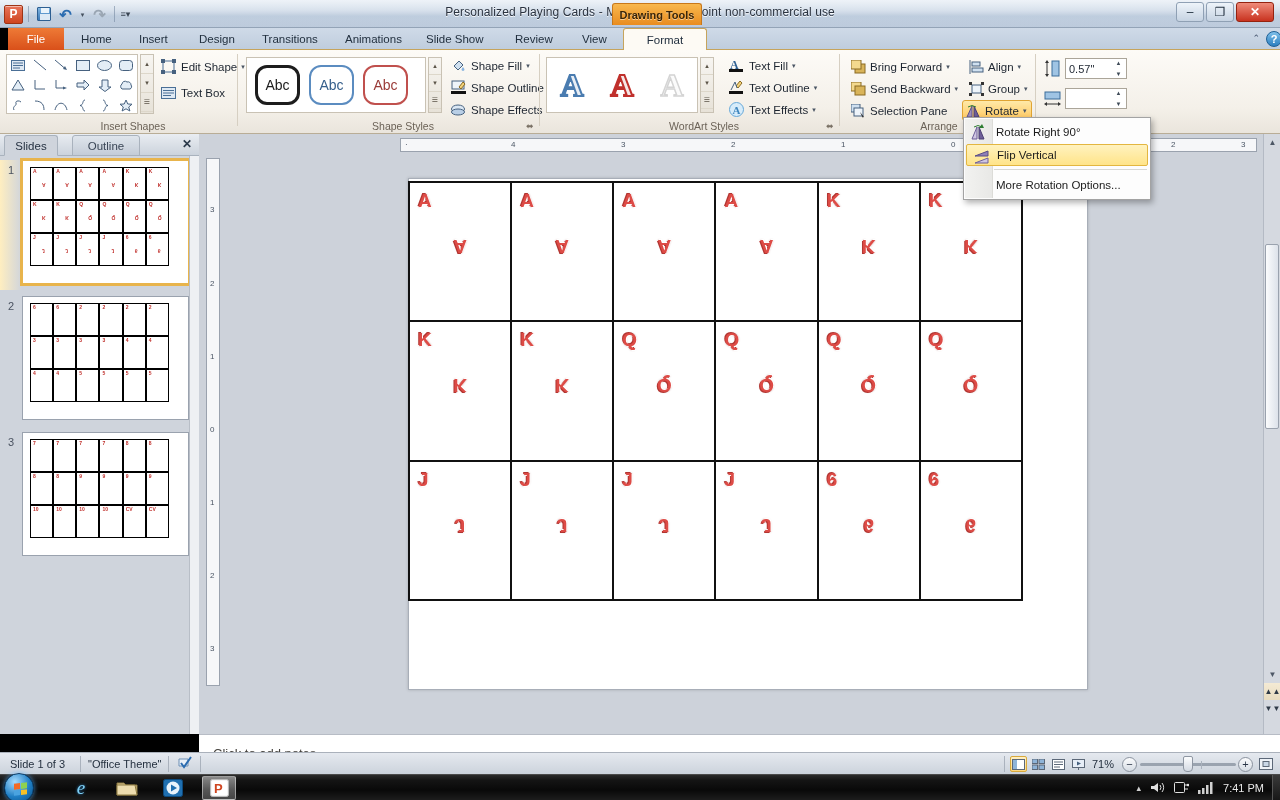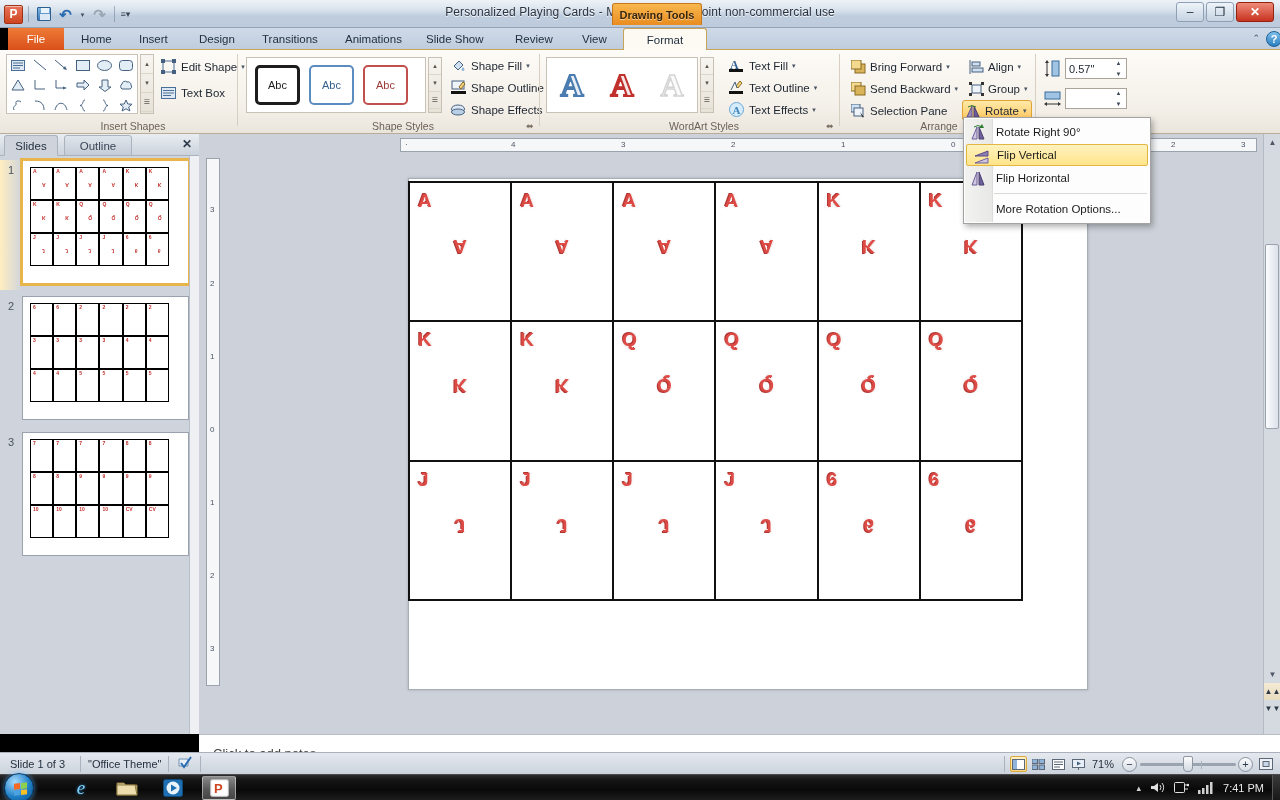--- a/index.html
+++ b/index.html
@@ -95,21 +95,21 @@
   .shapecell svg { display:block; }
   .scrollcol { position:absolute; left:140px; top:4px; width:14px; height:60px;
     border:1px solid #c9c2b4; background:linear-gradient(180deg,#f7f5f1,#e7e2d8); }
   .scrollcol div { height:19px; display:flex; align-items:center; justify-content:center; font-size:7px; color:#5b5448; border-bottom:1px solid #ddd7ca;}
   .bigitem { position:absolute; display:flex; align-items:center; gap:4px; font-size:11.5px; color:#1d2530; white-space:nowrap; }
   .bigitem .gi { width:17px; height:17px; display:flex; align-items:center; justify-content:center; }
   .caret { font-size:7px; color:#4a5563; }
 
   
   .stylegal { position:absolute; left:8px; top:7px; width:180px; height:56px; background:#fff; border:1px solid #c9c2b4; display:flex; align-items:center; gap:9px; padding-left:8px;}
-  .styleswatch { width:45px; height:40px; border-radius:5px; display:flex; align-items:center; justify-content:center; font-size:11px; color:#1b1b1b; background:#fff; }
+  .styleswatch { width:45px; height:40px; border-radius:12px; display:flex; align-items:center; justify-content:center; font-size:14px; color:#1b1b1b; background:#fff; }
   .styleswatch.k { border:3px solid #1d1d1d; }
   .styleswatch.b { border:2.5px solid #5b8cc0; color:#365f8c;}
   .styleswatch.r { border:2.5px solid #c0504d; color:#9a3b38;}
 
   
   .wagal { position:absolute; left:6px; top:7px; width:152px; height:56px; background:#fff; border:1px solid #c9c2b4; display:flex; align-items:center; justify-content:space-around; }
   .wa { font-size:32px; font-weight:bold; line-height:1; font-family:"Liberation Serif",serif; }
   .wa.b { color:#e8eef5; -webkit-text-stroke:2px #4a7cb0; }
   .wa.r { color:#f6e7e6; -webkit-text-stroke:2px #c0302c; }
   .wa.g { color:#fbfbfb; -webkit-text-stroke:1.5px #d4d4d4; }
@@ -136,21 +136,21 @@
   .mitem { position:relative; height:24px; display:flex; align-items:center; padding-left:32px; font-size:11.5px; color:#1b1b1b; z-index:2;}
   .mitem .mi-ic { position:absolute; left:6px; top:4px; width:17px; height:16px; }
   .mitem.sel { background:linear-gradient(180deg,#fff2bf,#ffe489); border:1px solid #e3b640; border-radius:2px; margin:0 2px; padding-left:30px; height:22px; }
   .msep { height:1px; background:#d8d8d4; margin:3px 3px 3px 30px; z-index:2; position:relative;}
 
   
   .leftpane { position:absolute; left:0; top:134px; width:199px; bottom:66px; background:#cfd4dc; }
   .pane-tabs { position:absolute; left:0; top:0; width:199px; height:22px; background:linear-gradient(180deg,#e9edf2,#ccd3dc); border-bottom:1px solid #a9b2bd; }
   .ptab { position:absolute; top:1px; height:21px; line-height:20px; text-align:center; font-size:11.5px; color:#243040;}
   .ptab.on { left:4px; width:54px; background:#cfd4dc; border:1px solid #a9b2bd; border-bottom-color:#cfd4dc; border-radius:3px 3px 0 0;}
-  .ptab.off { left:64px; width:68px; background:linear-gradient(180deg,#dfe5ec,#c4ccd7); border:1px solid #a9b2bd; border-radius:3px 3px 0 0; color:#3a4656;}
+  .ptab.off { left:72px; width:68px; background:linear-gradient(180deg,#dfe5ec,#c4ccd7); border:1px solid #a9b2bd; border-radius:3px 3px 0 0; color:#3a4656;}
   .pane-close { position:absolute; right:7px; top:3px; font-size:12px; color:#2c3a4b; font-weight:bold; }
 
   .thumb-wrap { position:absolute; left:0; top:22px; right:10px; bottom:0; overflow:hidden; }
   .thumb-row { position:absolute; left:0; width:189px; }
   .thnum { position:absolute; left:8px; top:4px; font-size:11px; color:#4a5260; }
   .thbox { position:absolute; left:22px; top:0; width:167px; background:#fff; border:1px solid #9aa2ae; }
   .thbox.active { outline:3px solid #e8b44c; outline-offset:-1px; border-color:#e8b44c; }
   .sel-gradient { position:absolute; left:0; top:0; width:22px; height:100%; background:linear-gradient(90deg,#ffeec0,#cfd4dc); }
   .minicards { position:absolute; display:grid; grid-template-columns:repeat(6,1fr); grid-template-rows:repeat(3,1fr); }
   .minicards .mc { border:1px solid #000; position:relative; background:#fff;}
@@ -607,27 +607,20 @@
           </svg></span>
       <span>Rotate Right 90°</span>
     </div>
     <div class="mitem sel">
       <span class="mi-ic"><svg width="17" height="16">
             <polygon points="15,2 15,7 2,7" fill="#8f80b8" stroke="#564a84"></polygon>
             <polygon points="15,9 15,14 2,14" fill="#cfc6e2" stroke="#6d5f99"></polygon>
           </svg></span>
       <span>Flip Vertical</span>
     </div>
-    <div class="mitem">
-      <span class="mi-ic"><svg width="17" height="16">
-            <polygon points="7,15 7,2 2,15" fill="#cfc6e2" stroke="#6d5f99"></polygon>
-            <polygon points="9,15 9,2 14,15" fill="#6e5f99" stroke="#4b3f73"></polygon>
-          </svg></span>
-      <span>Flip Horizontal</span>
-    </div>
     <div class="msep"></div>
     <div class="mitem">
       <span>More Rotation Options...</span>
     </div>
   </div>
 
   <div class="leftpane">
     <div class="pane-tabs">
       <div class="ptab on">Slides</div>
       <div class="ptab off">Outline</div>

